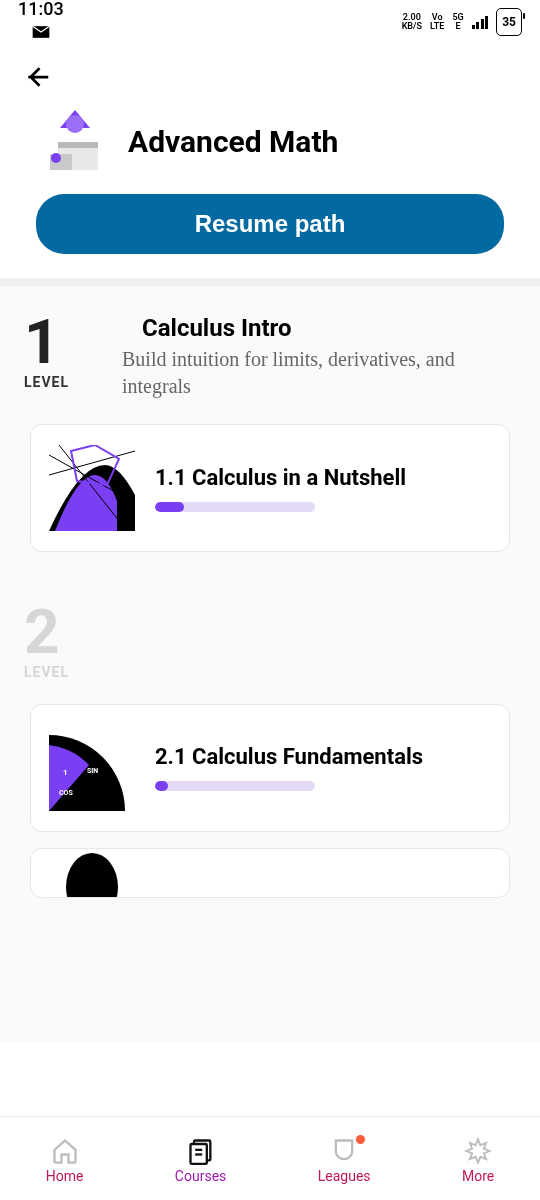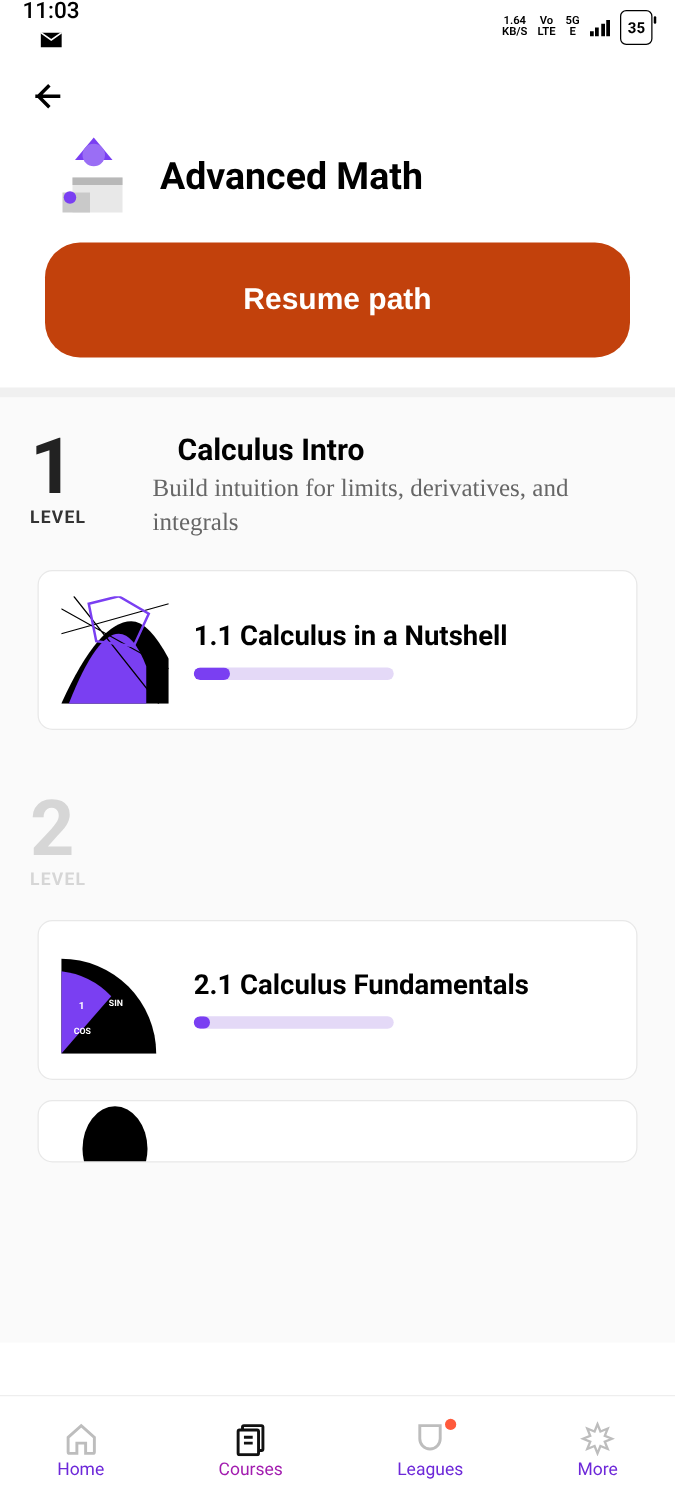--- a/index.html
+++ b/index.html
@@ -33,22 +33,22 @@
   .signal span:nth-child(3){height:10px;} .signal span:nth-child(4){height:13px;}
 
   
   .back-row { padding: 18px 22px 6px; }
   .back-btn svg { width:30px; height:30px; stroke:#000; stroke-width:2.2; fill:none; }
   .title-row { display:flex; align-items:center; gap:18px; padding: 4px 28px 18px 40px; }
   .title-ill { width:70px; height:70px; position:relative; }
   .page-title { font-size:30px; font-weight:700; }
   .resume-btn {
     display:block; width:calc(100% - 72px); margin:0 36px 24px;
-    background:#c2410c; color:#fff; border:none; border-radius:28px;
-    font-size:24px; font-weight:600; padding:32px 0; text-align:center;
+    background:#0369a1; color:#fff; border:none; border-radius:28px;
+    font-size:24px; font-weight:600; padding:16px 0; text-align:center;
   }
   .divider { height:8px; background:#f0f0f0; }
 
   
   .levels { padding: 0 0 120px; background:#fafafa; }
   .level-block { padding: 28px 24px 16px; }
   .level-head { display:flex; gap:26px; align-items:flex-start; }
   .level-num-col { display:flex; flex-direction:column; align-items:flex-start; width:72px; }
   .level-num { font-size:62px; font-weight:700; line-height:0.9; color:#222; }
   .level-num.dim { color:#d6d6d6; }
@@ -74,41 +74,41 @@
 
   .course-card.partial { margin-top:16px; padding-bottom:6px; overflow:hidden; height:50px; }
 
   
   .bottom-nav {
     position:absolute; bottom:0; left:0; right:0; height:84px;
     background:#fff; border-top:1px solid #eee;
     display:flex; justify-content:space-around; align-items:center;
     padding-top:4px;
   }
-  .nav-item { display:flex; flex-direction:column; align-items:center; gap:3px; color:#6d28d9; font-size:14px; position:relative; }
+  .nav-item { display:flex; flex-direction:column; align-items:center; gap:3px; color:#be185d; font-size:14px; position:relative; }
   .nav-item.active { color:#a21caf; }
   .nav-item svg { width:28px; height:28px; }
   .nav-badge { position:absolute; top:-2px; right:6px; width:9px; height:9px; background:#ff5a3c; border-radius:50%; }
 </style>
 </head>
 <body>
 
 <div class="statusbar">
   <div class="left">
     <span>11:03</span>
     <span class="mail-icon">
       <svg viewBox="0 0 24 24">
           <path d="M2 5h20v14H2z" fill="#000"></path>
           <path d="M2 5l10 7L22 5" fill="none" stroke="#fff" stroke-width="1.5"></path>
         </svg>
     </span>
   </div>
   <div class="right">
     <span class="status-chip">
-      <span>1.64</span>
+      <span>2.00</span>
         <span>KB/S</span>
     </span>
     <span class="status-chip">
       <span>Vo</span>
         <span>LTE</span>
     </span>
     <span class="status-chip">
       <span>5G</span>
         <span>E</span>
     </span>

